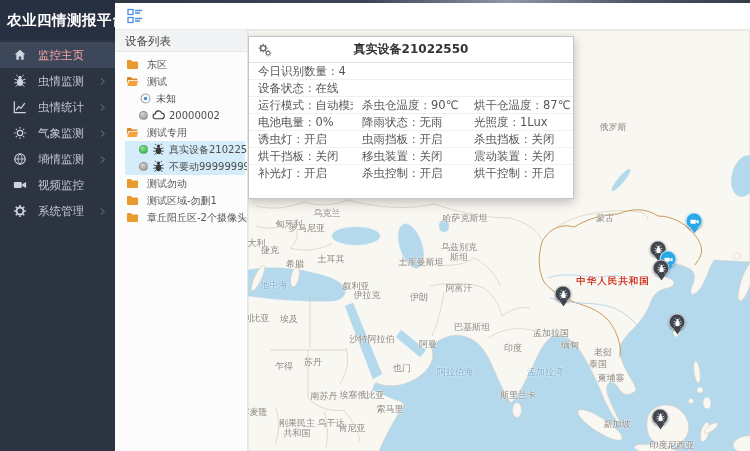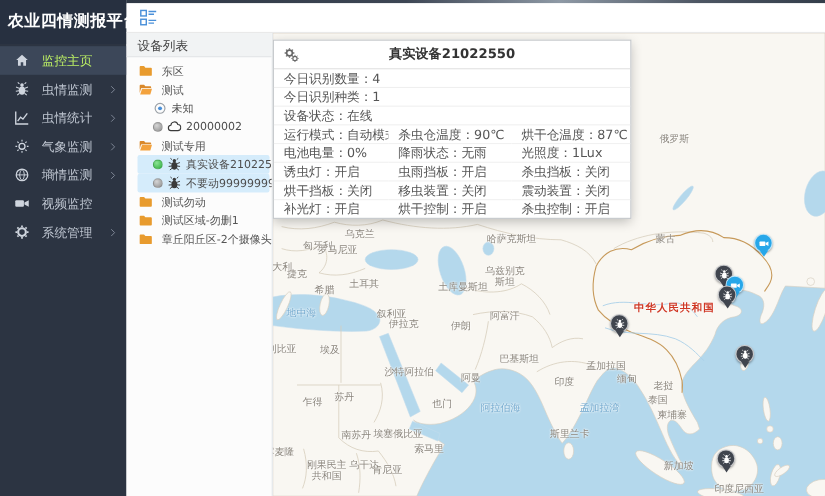--- a/index.html
+++ b/index.html
@@ -5,21 +5,21 @@
   html,body{margin:0;padding:0;background:#dfe3e8;}
   *{box-sizing:border-box;}
   body{font-family:"DejaVu Sans","Liberation Sans",sans-serif;}
   .page{position:relative;width:750px;height:451px;background:#fff;overflow:hidden;display:flex;}
 
   
   .sidebar{width:115px;height:100%;background:#2c3442;flex:0 0 115px;display:flex;flex-direction:column;}
   .app-title{height:40px;line-height:40px;color:#fff;font-size:14.5px;font-weight:bold;padding-left:7px;letter-spacing:.5px;white-space:nowrap;background:#273040;}
   .menu{padding-top:2px;}
   .menu-item{display:flex;align-items:center;height:26px;padding:0 8px 0 13px;color:#bfc6d1;cursor:pointer;}
-  .menu-item.active{background:#3c4759;color:#bef264;}
+  .menu-item.active{background:#3c4759;color:#fca5a5;}
   .mi-icon{width:14px;height:14px;flex:0 0 14px;color:#cfd5de;display:inline-flex;}
   .mi-icon svg{width:14px;height:14px;}
   .mi-label{flex:1;font-size:11.5px;margin-left:11px;white-space:nowrap;}
   .mi-chev{width:9px;height:9px;color:#7e8796;display:inline-flex;}
   .mi-chev svg{width:9px;height:9px;}
 
   
   .main{flex:1;display:flex;flex-direction:column;min-width:0;}
   .topstrip{height:3px;background:linear-gradient(90deg,#2f3845 0%,#3d4654 40%,#8e99a5 62%,#4d5663 82%,#333d4a 100%);}
   .topbar{height:27px;background:#fff;border-bottom:1px solid #e9e9e9;display:flex;align-items:center;padding-left:12px;}
@@ -410,41 +410,41 @@
             <span class="mlabel country" style="left: 79px; top: 183px;">乌克兰</span>
             <span class="mlabel country" style="left: 41px; top: 194px;">匈牙利</span>
             <span class="mlabel country" style="left: 59px; top: 198px;">罗马尼亚</span>
             <span class="mlabel country" style="left: 4px; top: 213px;">意大利</span>
             <span class="mlabel country" style="left: 83px; top: 229px;">土耳其</span>
             <span class="mlabel country" style="left: 47px; top: 234px;">希腊</span>
             <span class="mlabel sea" style="left: 26px; top: 255px;">地中海</span>
             <span class="mlabel country" style="left: 108px; top: 256px;">叙利亚</span>
             <span class="mlabel country" style="left: 119px; top: 265px;">伊拉克</span>
             <span class="mlabel country" style="left: 8px; top: 288px;">利比亚</span>
-            <span class="mlabel country" style="left: 52px; top: 289px;">埃及</span>
+            <span class="mlabel country" style="left: 41px; top: 289px;">埃及</span>
             <span class="mlabel country" style="left: 124px; top: 309px;">沙特阿拉伯</span>
             <span class="mlabel country" style="left: 154px; top: 338px;">也门</span>
             <span class="mlabel country" style="left: 180px; top: 314px;">阿曼</span>
             <span class="mlabel country" style="left: 36px; top: 336px;">乍得</span>
             <span class="mlabel country" style="left: 65px; top: 332px;">苏丹</span>
             <span class="mlabel country" style="left: 76px; top: 366px;">南苏丹</span>
             <span class="mlabel country" style="left: 114px; top: 365px;">埃塞俄比亚</span>
             <span class="mlabel country" style="left: 142px; top: 379px;">索马里</span>
             <span class="mlabel country" style="left: 6px; top: 382px;">喀麦隆</span>
             <span class="mlabel country" style="left: 49px; top: 398px;">刚果民主
 共和国</span>
             <span class="mlabel country" style="left: 83px; top: 393px;">乌干达</span>
             <span class="mlabel country" style="left: 104px; top: 398px;">肯尼亚</span>
             <span class="mlabel country" style="left: 265px; top: 318px;">印度</span>
             <span class="mlabel country" style="left: 303px; top: 303px;">孟加拉国</span>
             <span class="mlabel sea" style="left: 207px; top: 342px;">阿拉伯海</span>
             <span class="mlabel sea" style="left: 297px; top: 342px;">孟加拉湾</span>
             <span class="mlabel country" style="left: 270px; top: 365px; text-align: center;">斯里兰卡</span>
             <span class="mlabel country" style="left: 322px; top: 315px;">缅甸</span>
-            <span class="mlabel country" style="left: 355px; top: 322px;">老挝</span>
+            <span class="mlabel country" style="left: 355px; top: 322px; font-family: Liberation Serif, serif;">老挝</span>
             <span class="mlabel country" style="left: 350px; top: 334px;">泰国</span>
             <span class="mlabel country" style="left: 363px; top: 348px;">柬埔寨</span>
             <span class="mlabel country" style="left: 369px; top: 394px;">新加坡</span>
             <span class="mlabel country" style="left: 424px; top: 415px;">印度尼西亚</span>
           </div>
         <div class="markers">
             <div class="pin" style="left: 410px; top: 225px;">
               <div class="head" style="background: rgb(64, 69, 78);">
                 <svg viewBox="0 0 16 16">
                   <ellipse cx="8" cy="9.5" rx="3.4" ry="4.3" fill="currentColor"></ellipse>
@@ -592,38 +592,37 @@
                         <path d="M12.8 12.8 L11.6 11.6"></path>
                       </g>
                     </g>
                   </g>
                 </svg>
               </span>
             <span class="p-title">真实设备21022550</span>
           </div>
           <div>
               <div class="p-row">今日识别数量：4</div>
-              <div class="p-row">今日识别种类：1</div>
             </div>
           <div class="p-row">设备状态：在线</div>
           <div class="p-grid">
               <div class="cell">运行模式：自动模式</div>
               <div class="cell">杀虫仓温度：90℃</div>
               <div class="cell">烘干仓温度：87℃</div>
               <div class="cell">电池电量：0%</div>
               <div class="cell">降雨状态：无雨</div>
               <div class="cell">光照度：1Lux</div>
               <div class="cell">诱虫灯：开启</div>
               <div class="cell">虫雨挡板：开启</div>
               <div class="cell">杀虫挡板：关闭</div>
               <div class="cell">烘干挡板：关闭</div>
               <div class="cell">移虫装置：关闭</div>
               <div class="cell">震动装置：关闭</div>
               <div class="cell">补光灯：开启</div>
+              <div class="cell">杀虫控制：开启</div>
               <div class="cell">烘干控制：开启</div>
-              <div class="cell">杀虫控制：开启</div>
             </div>
         </div>
       </section>
 
     </div>
   </div>
 </div>
 
 </body></html>

